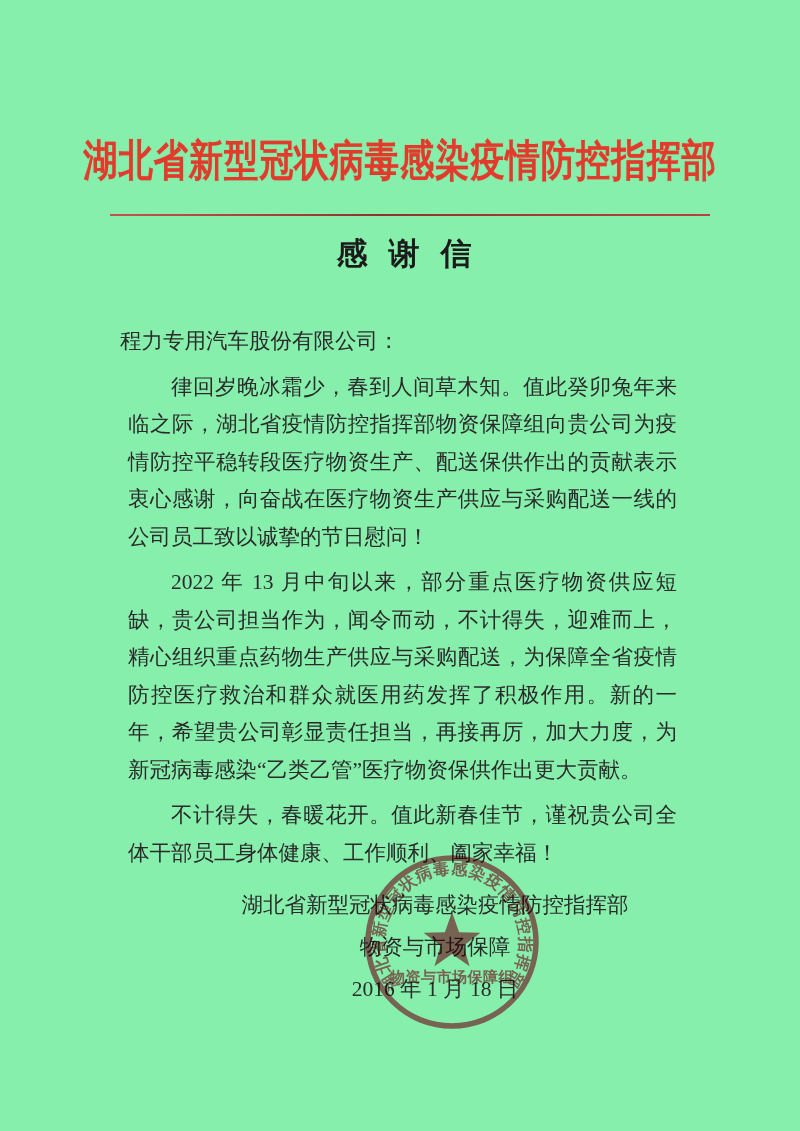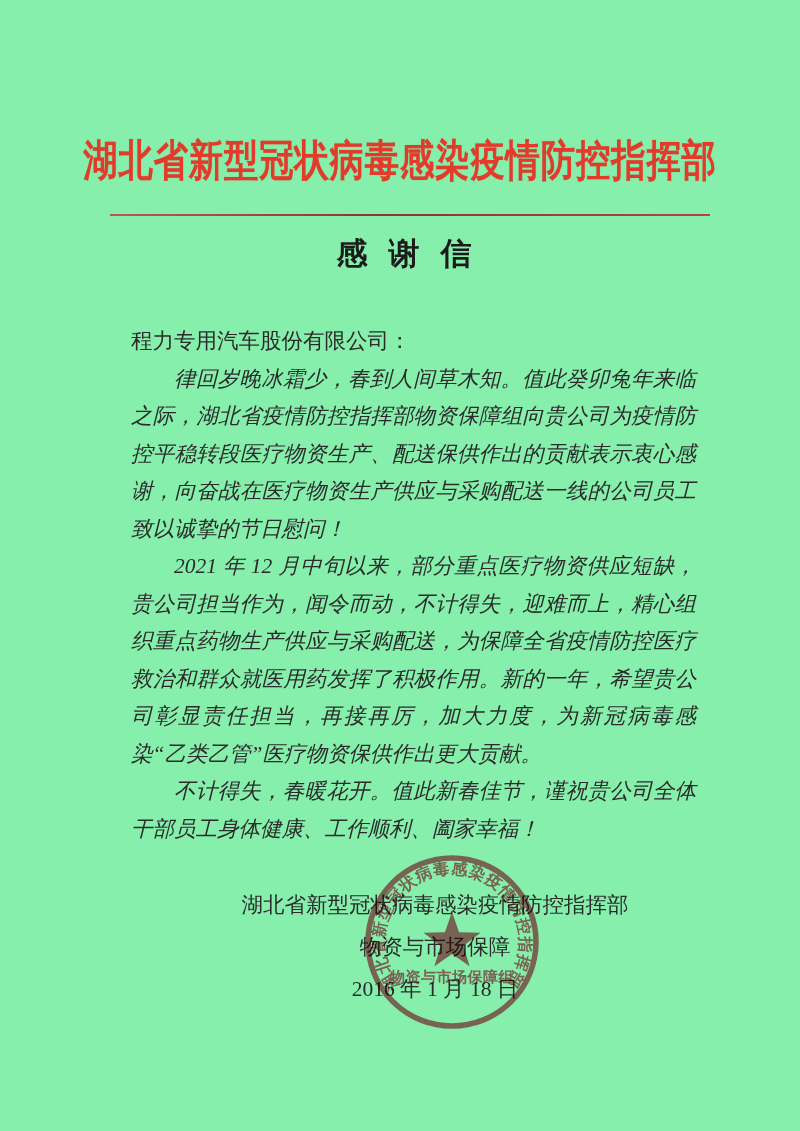--- a/index.html
+++ b/index.html
@@ -24,26 +24,26 @@
     background:linear-gradient(90deg,#c2554e,#8f3330 45%,#b5433e);
   }
   
   .letter-title {
     position:absolute; top:233px; left:0; width:800px; margin:0;
     text-align:center; font-size:31px; font-weight:700; color:#1b1b1b;
     letter-spacing:21px; padding-left:29px; box-sizing:border-box;
   }
   
   .body-block {
-    position:absolute; left:131px; top:323px; width:565px;
+    position:absolute; left:120px; top:323px; width:565px;
     font-size:21.5px; line-height:37.5px; color:#2b2b2b;
     text-align:justify;
   }
   .salutation { text-indent:0; }
-  .para { margin:0; text-indent:2em;font-style:italic; }
+  .para { margin:8px; text-indent:2em; }
   
   .signature {
     position:absolute; left:235px; top:884px; width:400px;
     text-align:center; font-size:21.5px; color:#2b2b2b;
   }
   .signature > div { height:42px; line-height:42px; }
   
   .seal {
     position:absolute; left:352px; top:842px; width:200px; height:200px;
     opacity:0.82; mix-blend-mode:multiply; pointer-events:none;
@@ -63,21 +63,21 @@
     <span>湖北省新型冠状病毒感染疫情防控指挥部</span>
   </div>
 
   <div class="divider"></div>
 
   <h1 class="letter-title">感谢信</h1>
 
   <div class="body-block">
     <div class="salutation">程力专用汽车股份有限公司：</div>
     <p class="para">律回岁晚冰霜少，春到人间草木知。值此癸卯兔年来临之际，湖北省疫情防控指挥部物资保障组向贵公司为疫情防控平稳转段医疗物资生产、配送保供作出的贡献表示衷心感谢，向奋战在医疗物资生产供应与采购配送一线的公司员工致以诚挚的节日慰问！</p>
-    <p class="para">2021 年 12 月中旬以来，部分重点医疗物资供应短缺，贵公司担当作为，闻令而动，不计得失，迎难而上，精心组织重点药物生产供应与采购配送，为保障全省疫情防控医疗救治和群众就医用药发挥了积极作用。新的一年，希望贵公司彰显责任担当，再接再厉，加大力度，为新冠病毒感染“乙类乙管”医疗物资保供作出更大贡献。</p>
+    <p class="para">2022 年 13 月中旬以来，部分重点医疗物资供应短缺，贵公司担当作为，闻令而动，不计得失，迎难而上，精心组织重点药物生产供应与采购配送，为保障全省疫情防控医疗救治和群众就医用药发挥了积极作用。新的一年，希望贵公司彰显责任担当，再接再厉，加大力度，为新冠病毒感染“乙类乙管”医疗物资保供作出更大贡献。</p>
     <p class="para">不计得失，春暖花开。值此新春佳节，谨祝贵公司全体干部员工身体健康、工作顺利、阖家幸福！</p>
   </div>
 
   <div class="signature">
     <div>湖北省新型冠状病毒感染疫情防控指挥部</div>
     <div>物资与市场保障</div>
     <div>2016 年 1 月 18 日</div>
   </div>
 
   <svg class="seal" viewBox="0 0 200 200" xmlns="http://www.w3.org/2000/svg">

